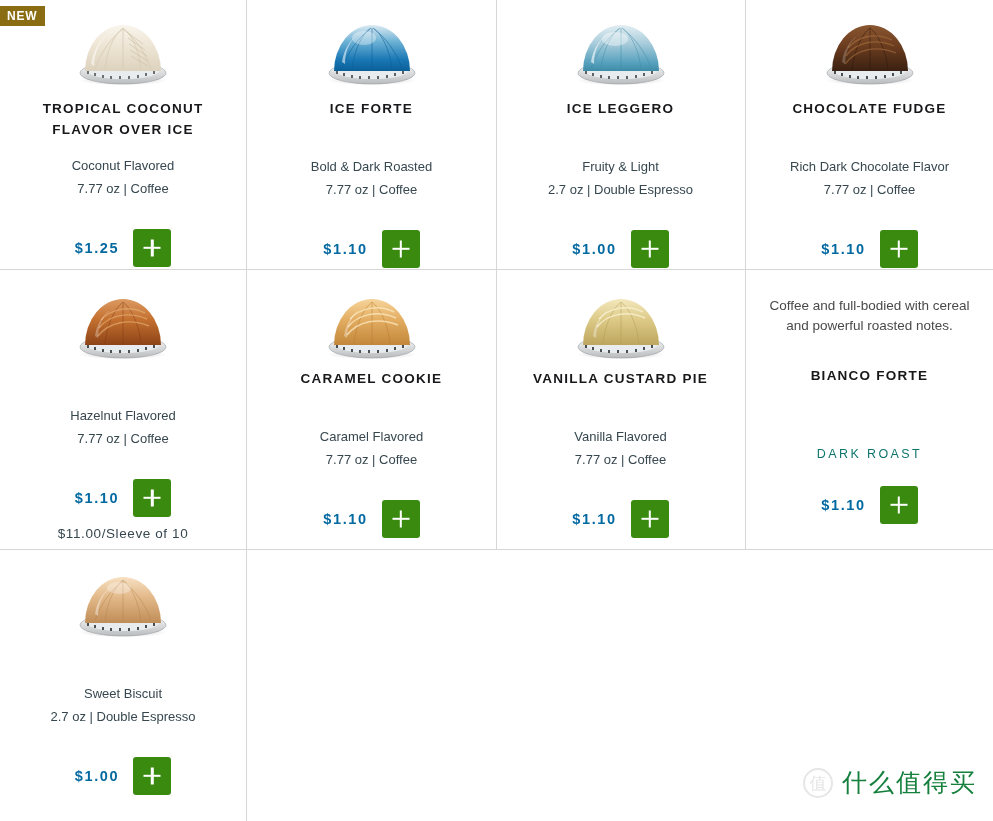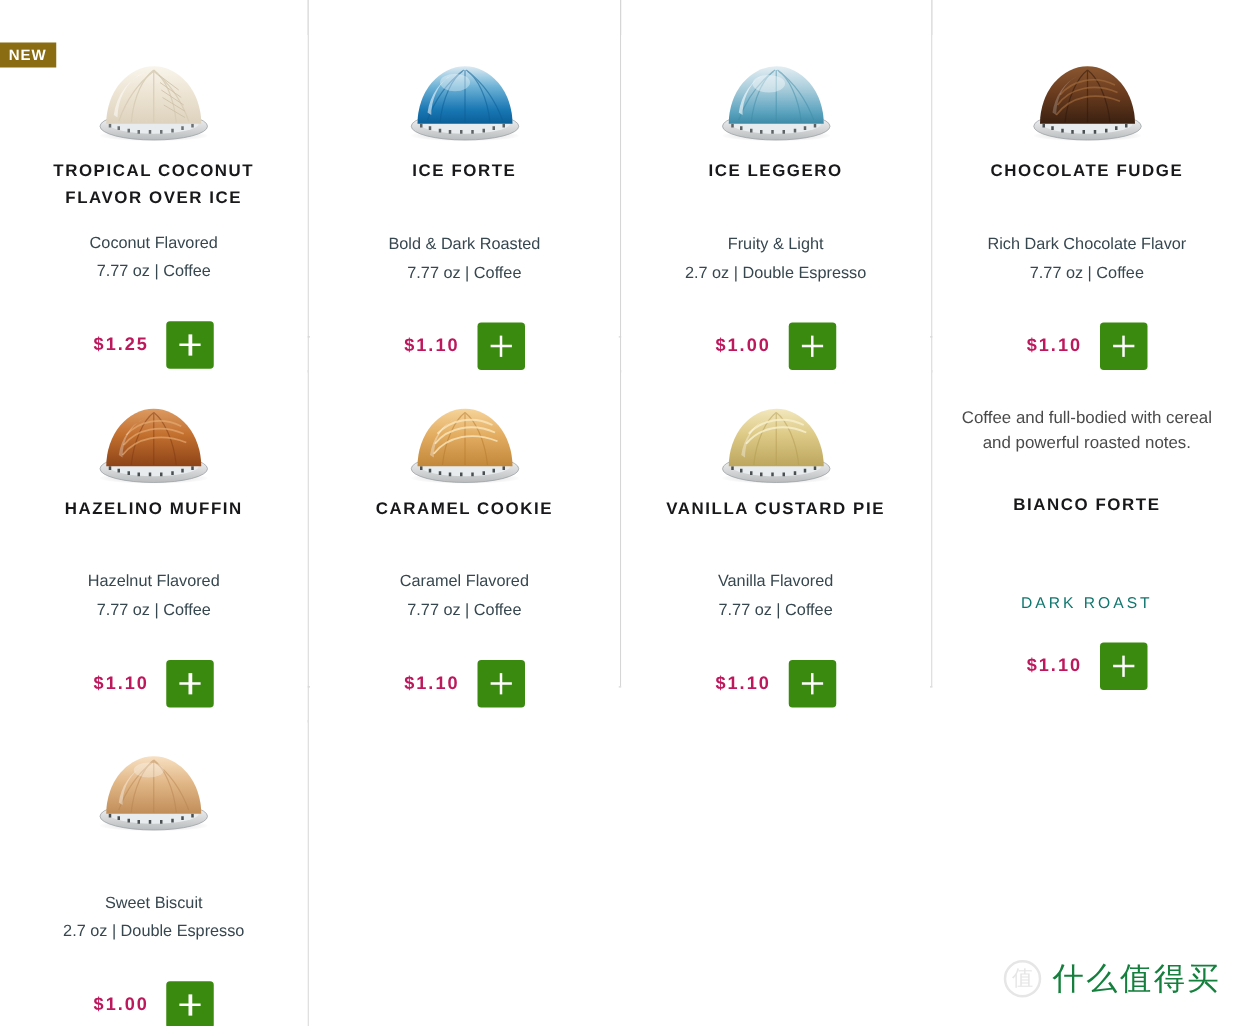--- a/index.html
+++ b/index.html
@@ -13,21 +13,20 @@
     position: relative;
     width: 993px; height: 821px;
     background: #ffffff;
   }
 
   
   .card {
     position: absolute;
     background: #ffffff;
     overflow: hidden;
-    margin-top: 28px;
   }
   .card.r0 { top: 0; height: 268px; }
   .card.r1 { top: 270px; height: 278px; }
   .card.r2 { top: 550px; height: 271px; }
   .card.c0 { left: 0;   width: 246px; }
   .card.c1 { left: 248px; width: 247px; }
   .card.c2 { left: 497px; width: 247px; }
   .card.c3 { left: 746px; width: 247px; }
 
   
@@ -103,21 +102,21 @@
   }
 
   
   .price-row {
     display: flex;
     align-items: center;
     justify-content: center;
     gap: 14px;
   }
   .price {
-    color: #be185d;
+    color: #0369a1;
     font-weight: 700;
     font-size: 14.5px;
     letter-spacing: 1.6px;
   }
   .add-btn {
     width: 38px; height: 38px;
     background: #3b8a10;
     border: none;
     border-radius: 3px;
     position: relative;
@@ -423,21 +422,20 @@
           <path d="M66 56 C64 36 56 20 48 14"></path>
         </g>
         <g stroke="#e7ae75" stroke-width="1.4" fill="none" opacity="0.65">
           <path d="M26 32 C36 21 54 17 70 25"></path>
           <path d="M24 40 C34 27 54 23 72 31"></path>
           <path d="M23 48 C34 34 54 30 74 38"></path>
         </g>
         <path d="M20 48 A32 38 0 0 1 40 19 L35 22 A29 35 0 0 0 23 50 Z" fill="#ffffff" opacity="0.3"></path>
       </svg>
     </div>
-    <div class="p-title" style="margin-top:0px;">HAZELINO MUFFIN</div>
     <div class="p-desc" style="margin-top:36px;">Hazelnut Flavored</div>
     <div class="p-desc">7.77 oz | Coffee</div>
     <div class="price-row" style="margin-top:29px;">
       <span class="price">$1.10</span>
       <button class="add-btn" aria-label="add"></button>
     </div>
     <div class="sleeve">$11.00/Sleeve of 10</div>
   </div>
 
   <div class="card r1 c1">

